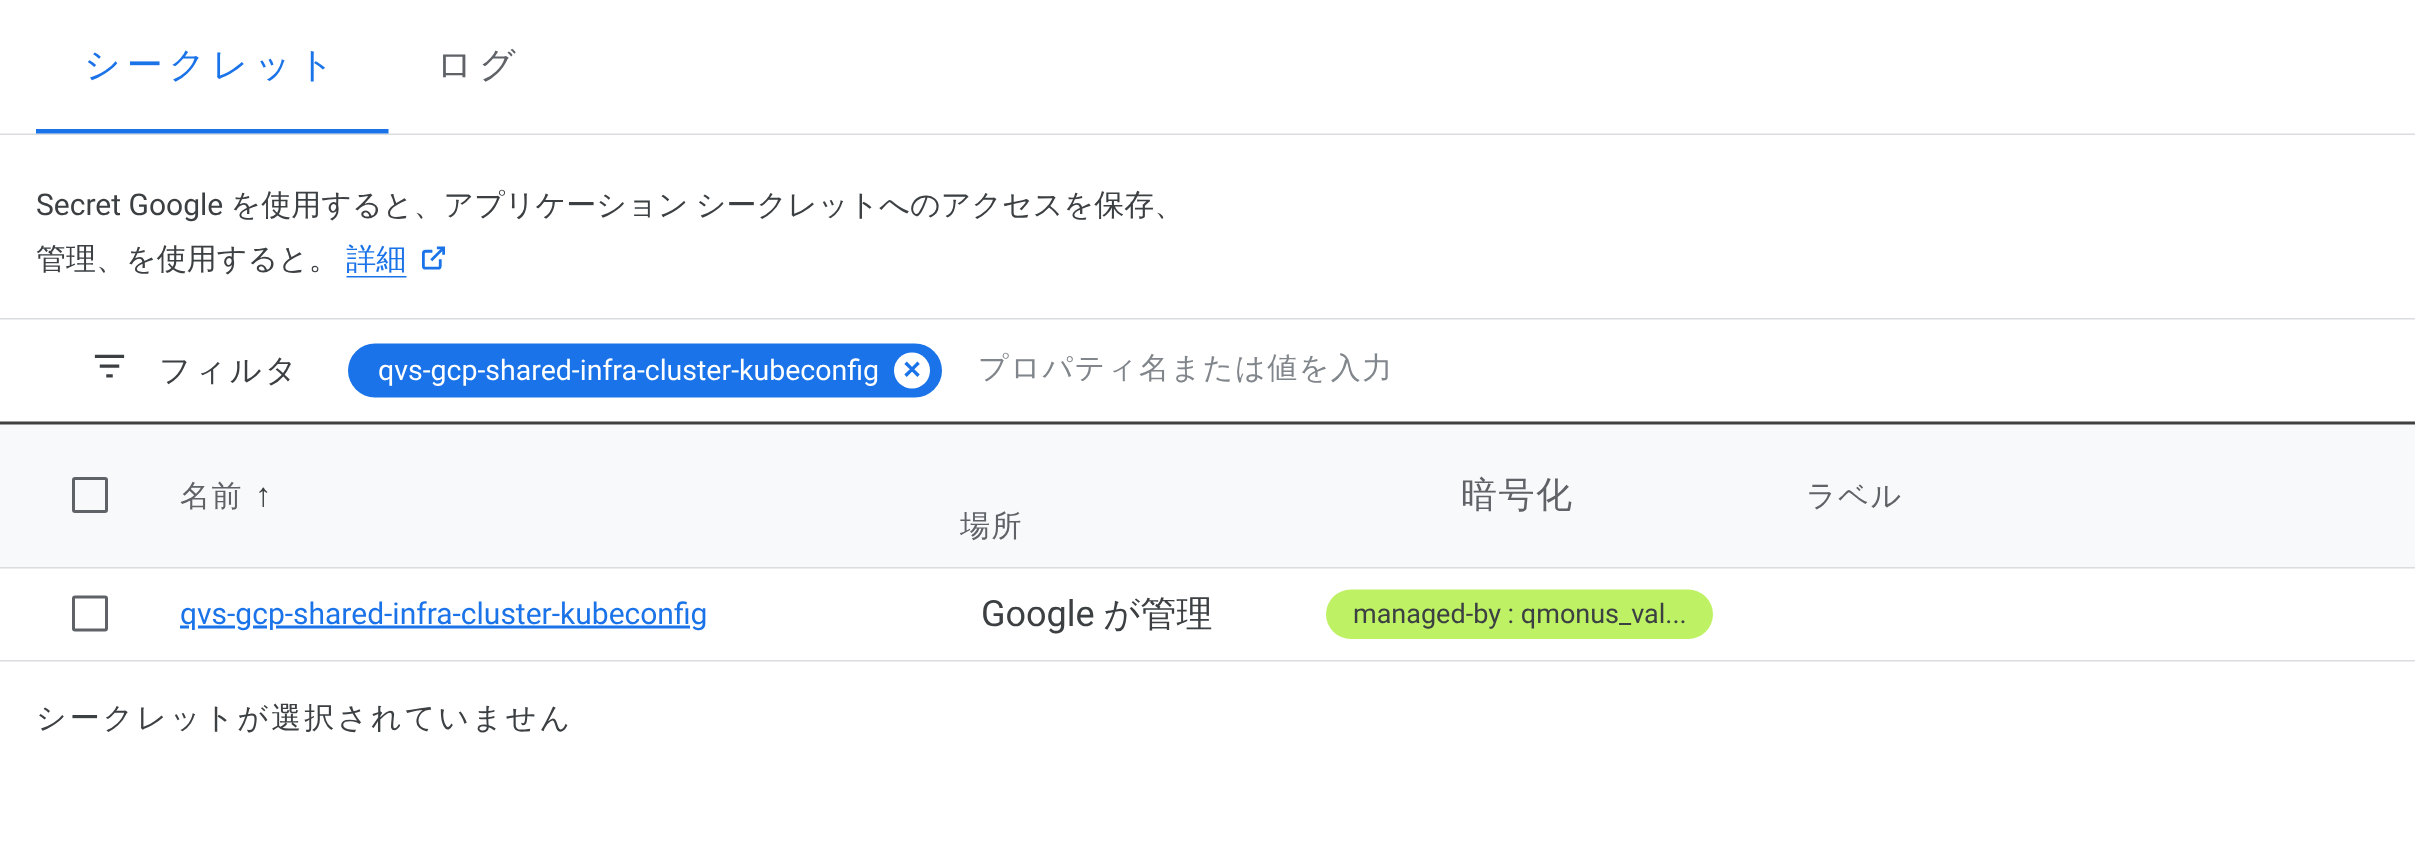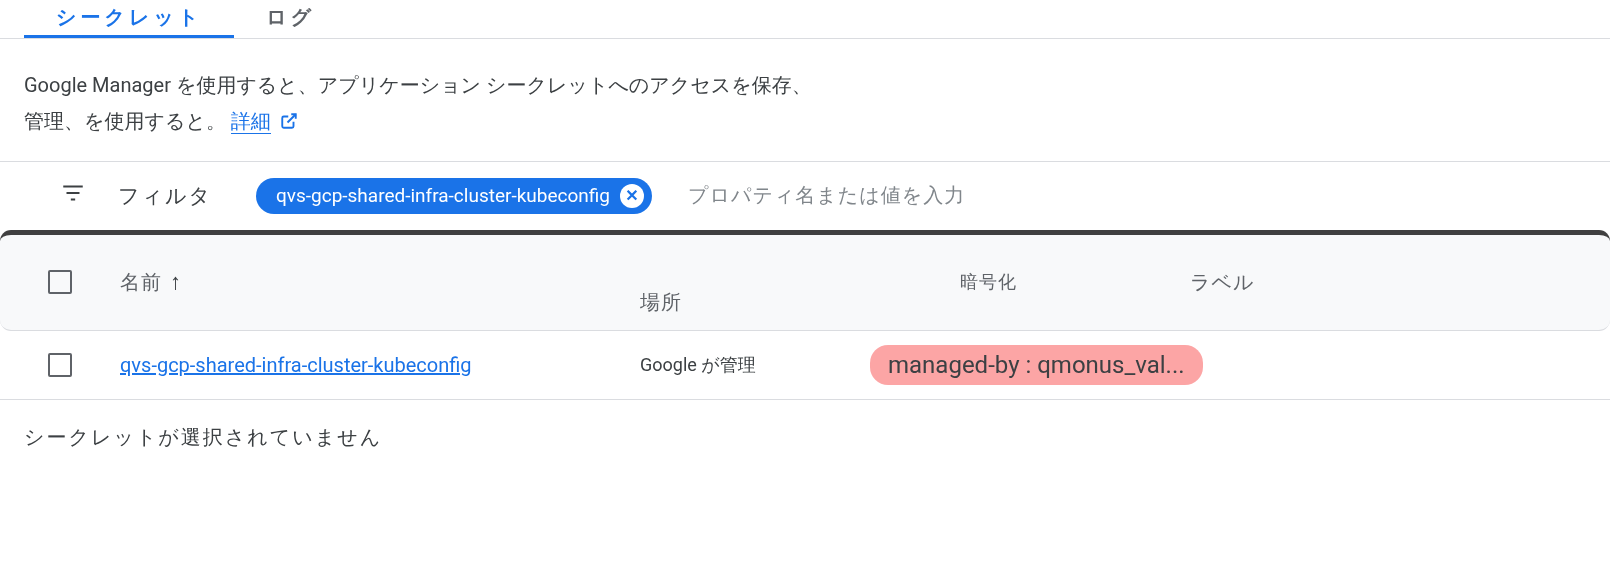--- a/index.html
+++ b/index.html
@@ -13,27 +13,26 @@
       color: #3c4043;
       background: #fff;
       width: 1610px;
     }
     .tabs {
       display: flex;
       border-bottom: 1px solid #dadce0;
       padding-left: 24px;
     }
     .tab {
-      padding: 4px 32px;
-      font-size: 20px;
+      padding: 27px 32px;
+      font-size: 24px;
       color: #5f6368;
       cursor: pointer;
       border-bottom: 3px solid transparent;
       letter-spacing: 4px;
-      font-weight: bold;
     }
     .tab.active {
       color: #1a73e8;
       border-bottom-color: #1a73e8;
     }
     .description {
       padding: 28px 24px 20px 24px;
       font-size: 20px;
       color: #3c4043;
       line-height: 1.8;
@@ -47,21 +46,21 @@
     .external-icon {
       display: inline-block;
       margin-left: 4px;
       vertical-align: middle;
     }
     .filter-row {
       display: flex;
       align-items: center;
       padding: 16px 24px 16px 60px;
       border-top: 1px solid #dadce0;
-      gap: 32px;
+      gap: 20px;
     }
     .filter-icon {
       font-size: 22px;
       color: #3c4043;
     }
     .filter-label {
       font-size: 21px;
       color: #3c4043;
       letter-spacing: 2px;
       margin-right: 12px;
@@ -102,24 +101,23 @@
       color: #80868b;
     }
     .table {
       width: 100%;
       border-collapse: collapse;
     }
     .table-header {
       display: flex;
       align-items: center;
       background: #f8f9fa;
-      border-top: 5px solid #404040;
+      border-top: 2px solid #404040;
       border-bottom: 1px solid #dadce0;
       padding: 14px 0;
-      border-radius: 11px;
     }
     .table-row {
       display: flex;
       align-items: center;
       border-bottom: 1px solid #dadce0;
       padding: 14px 0;
     }
     .col-checkbox {
       width: 120px;
       display: flex;
@@ -139,21 +137,22 @@
       align-items: center;
       gap: 8px;
     }
     .col-location {
       width: 320px;
       font-size: 20px;
       margin-top: 40px;
     }
     .col-encryption {
       width: 230px;
-      font-size: 18px;
+      font-size: 24px;
+      margin-left: 14px;
     }
     .col-label {
       flex: 1;
       font-size: 20px;
     }
     .table-header .col-name,
     .table-header .col-location,
     .table-header .col-encryption,
     .table-header .col-label {
       color: #5f6368;
@@ -163,43 +162,43 @@
       font-size: 22px;
       color: #3c4043;
     }
     .secret-link {
       color: #1a73e8;
       text-decoration: underline;
       cursor: pointer;
     }
     .label-badge {
       display: inline-block;
-      background: #fca5a5;
+      background: #bef264;
       border-radius: 18px;
       padding: 6px 18px;
-      font-size: 24px;
+      font-size: 18px;
       color: #3c4043;
     }
     .selection-status {
       padding: 24px;
       font-size: 20px;
       color: #3c4043;
       letter-spacing: 2px;
     }
   </style>
 </head>
 <body>
 
 <div class="tabs">
   <div class="tab active">シークレット</div>
   <div class="tab">ログ</div>
 </div>
 
 <div class="description">
-  <span>Google Manager を使用すると、アプリケーション シークレットへのアクセスを保存、</span><br>
+  <span>Secret Google を使用すると、アプリケーション シークレットへのアクセスを保存、</span><br>
   <span>管理、を使用すると。</span>
   <a class="learn-more-link">詳細</a>
   <span class="external-icon">
     <svg width="18" height="18" viewBox="0 0 24 24" fill="none" stroke="#1a73e8" stroke-width="2.5">
       <path d="M18 13v6a2 2 0 0 1-2 2H5a2 2 0 0 1-2-2V8a2 2 0 0 1 2-2h6"></path>
       <polyline points="15 3 21 3 21 9"></polyline>
       <line x1="10" y1="14" x2="21" y2="3"></line>
     </svg>
   </span>
 </div>

